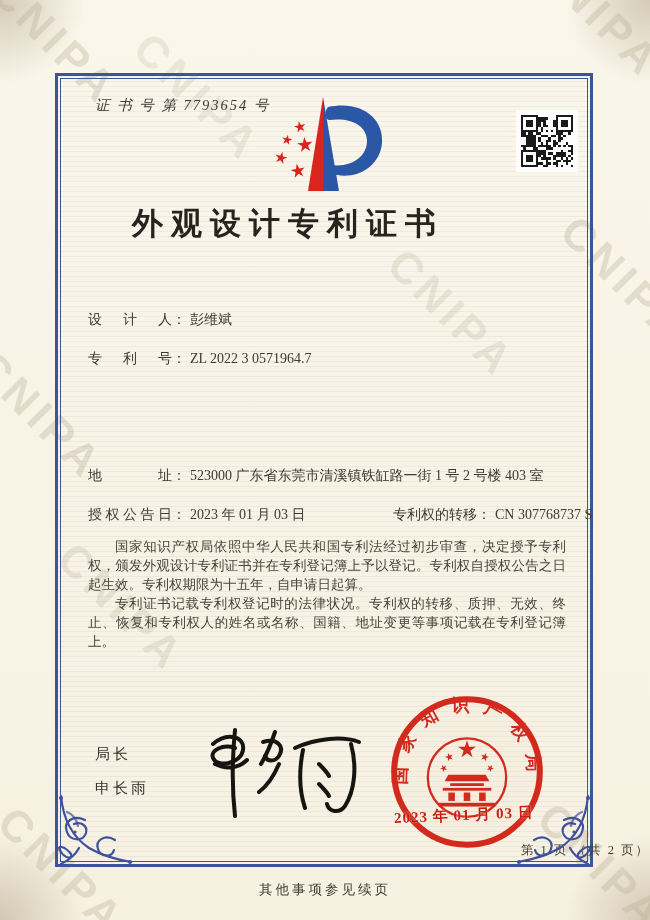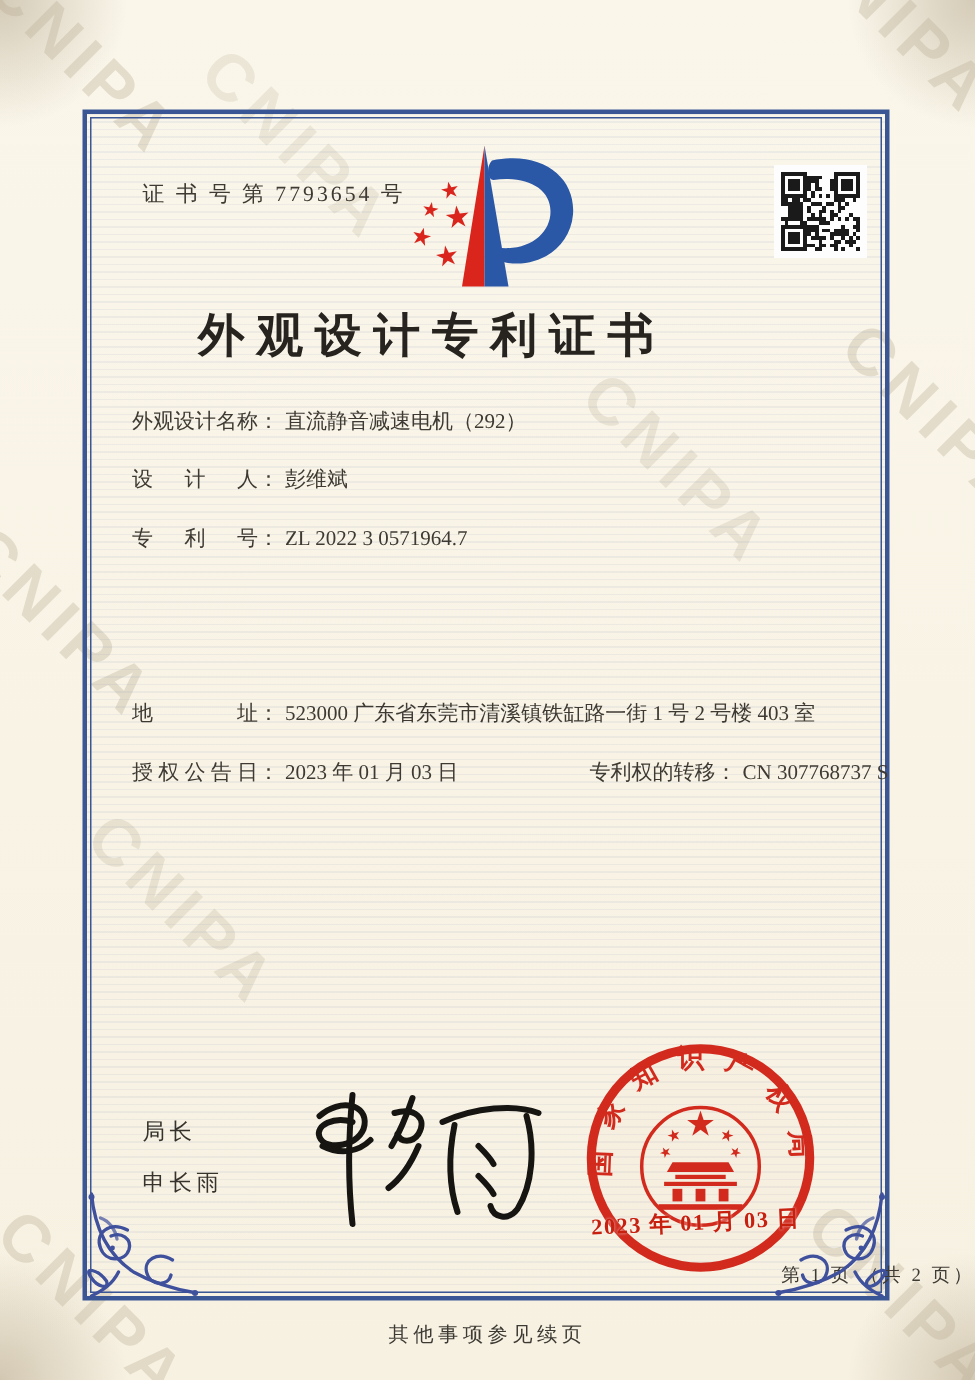--- a/index.html
+++ b/index.html
@@ -29,21 +29,21 @@
       repeating-linear-gradient(180deg,
         rgba(105,125,175,.085) 0px, rgba(105,125,175,.085) 1px,
         rgba(255,255,255,0) 1px, rgba(255,255,255,0) 5px);
   }
   .frame::after{
     content:"";position:absolute;inset:2px;border:1px solid #3a5694;
   }
   .flourish{position:absolute;z-index:6;width:78px;height:78px;}
   .content{position:absolute;inset:0;z-index:5;}
 
-  .cert-no{position:absolute;left:95px;top:120px;font-size:14.5px;letter-spacing:2px;}
+  .cert-no{position:absolute;left:95px;top:96px;font-size:14.5px;letter-spacing:2px;font-style:italic;}
   .qr{position:absolute;left:518px;top:112px;width:58px;height:58px;background:#fdfdfd;
       box-shadow:0 0 0 2px #fdfdfd;}
   .logo{position:absolute;left:255px;top:92px;width:140px;height:112px;}
   .title{position:absolute;left:0;width:576px;top:203px;text-align:center;
          font-size:31px;font-weight:700;letter-spacing:8px;color:#272420;}
 
   .row{position:absolute;left:88px;font-size:14px;white-space:nowrap;}
   .lbl{display:inline-block;width:84px;text-align:justify;text-align-last:justify;vertical-align:top;}
   .colon{display:inline-block;}
   .val{display:inline-block;margin-left:4px;}
@@ -384,42 +384,43 @@
             <polygon points="0,-1 .225,-.31 .951,-.31 .363,.118 .588,.809 0,.382 -.588,.809 -.363,.118 -.951,-.31 -.225,-.31"></polygon>
           </g>
         <g transform="translate(43,79) scale(7.4) rotate(-10)">
             <polygon points="0,-1 .225,-.31 .951,-.31 .363,.118 .588,.809 0,.382 -.588,.809 -.363,.118 -.951,-.31 -.225,-.31"></polygon>
           </g>
       </g>
     </svg>
 
     <div class="title">外观设计专利证书</div>
 
-    <div class="row" style="top:272px">
-      <span class="lbl">外观设计名称</span><span class="colon">：</span><span class="val">直流静音减速电机（292）</span>
-    </div>
     <div class="row" style="top:311px">
       <span class="lbl">设计人</span><span class="colon">：</span><span class="val">彭维斌</span>
     </div>
     <div class="row" style="top:350px">
       <span class="lbl">专利号</span><span class="colon">：</span><span class="val">ZL 2022 3 0571964.7</span>
     </div>
     <div class="row" style="top:467px">
       <span class="lbl">地址</span><span class="colon">：</span><span class="val">523000 广东省东莞市清溪镇铁缸路一街 1 号 2 号楼 403 室</span>
     </div>
 
     <div class="row" style="top:506px">
       <span>
         <span class="lbl">授权公告日</span><span class="colon">：</span><span class="val">2023 年 01 月 03 日</span>
       </span>
       <span class="grant2">
         <span class="lbl">专利权的转移</span><span class="colon">：</span><span class="val">CN 307768737 S</span>
       </span>
     </div>
 
+    <div class="body-text">
+      <p>国家知识产权局依照中华人民共和国专利法经过初步审查，决定授予专利权，颁发外观设计专利证书并在专利登记簿上予以登记。专利权自授权公告之日起生效。专利权期限为十五年，自申请日起算。</p>
+      <p>专利证书记载专利权登记时的法律状况。专利权的转移、质押、无效、终止、恢复和专利权人的姓名或名称、国籍、地址变更等事项记载在专利登记簿上。</p>
+    </div>
 
     <div class="signer" style="top:745px">局长</div>
     <div class="signer" style="top:779px">申长雨</div>
 
     <svg class="signature" viewBox="0 0 190 100">
       <g fill="none" stroke="#171512" stroke-width="4" stroke-linecap="round">
         <path d="M52,10 C50,30 48,60 52,96"></path>
         <path d="M30,24 C44,12 62,16 60,30 C58,44 34,48 30,38 C27,30 40,24 52,28"></path>
         <path d="M32,44 C44,50 56,48 64,40"></path>
         <path d="M92,12 C88,24 84,34 78,44"></path>

